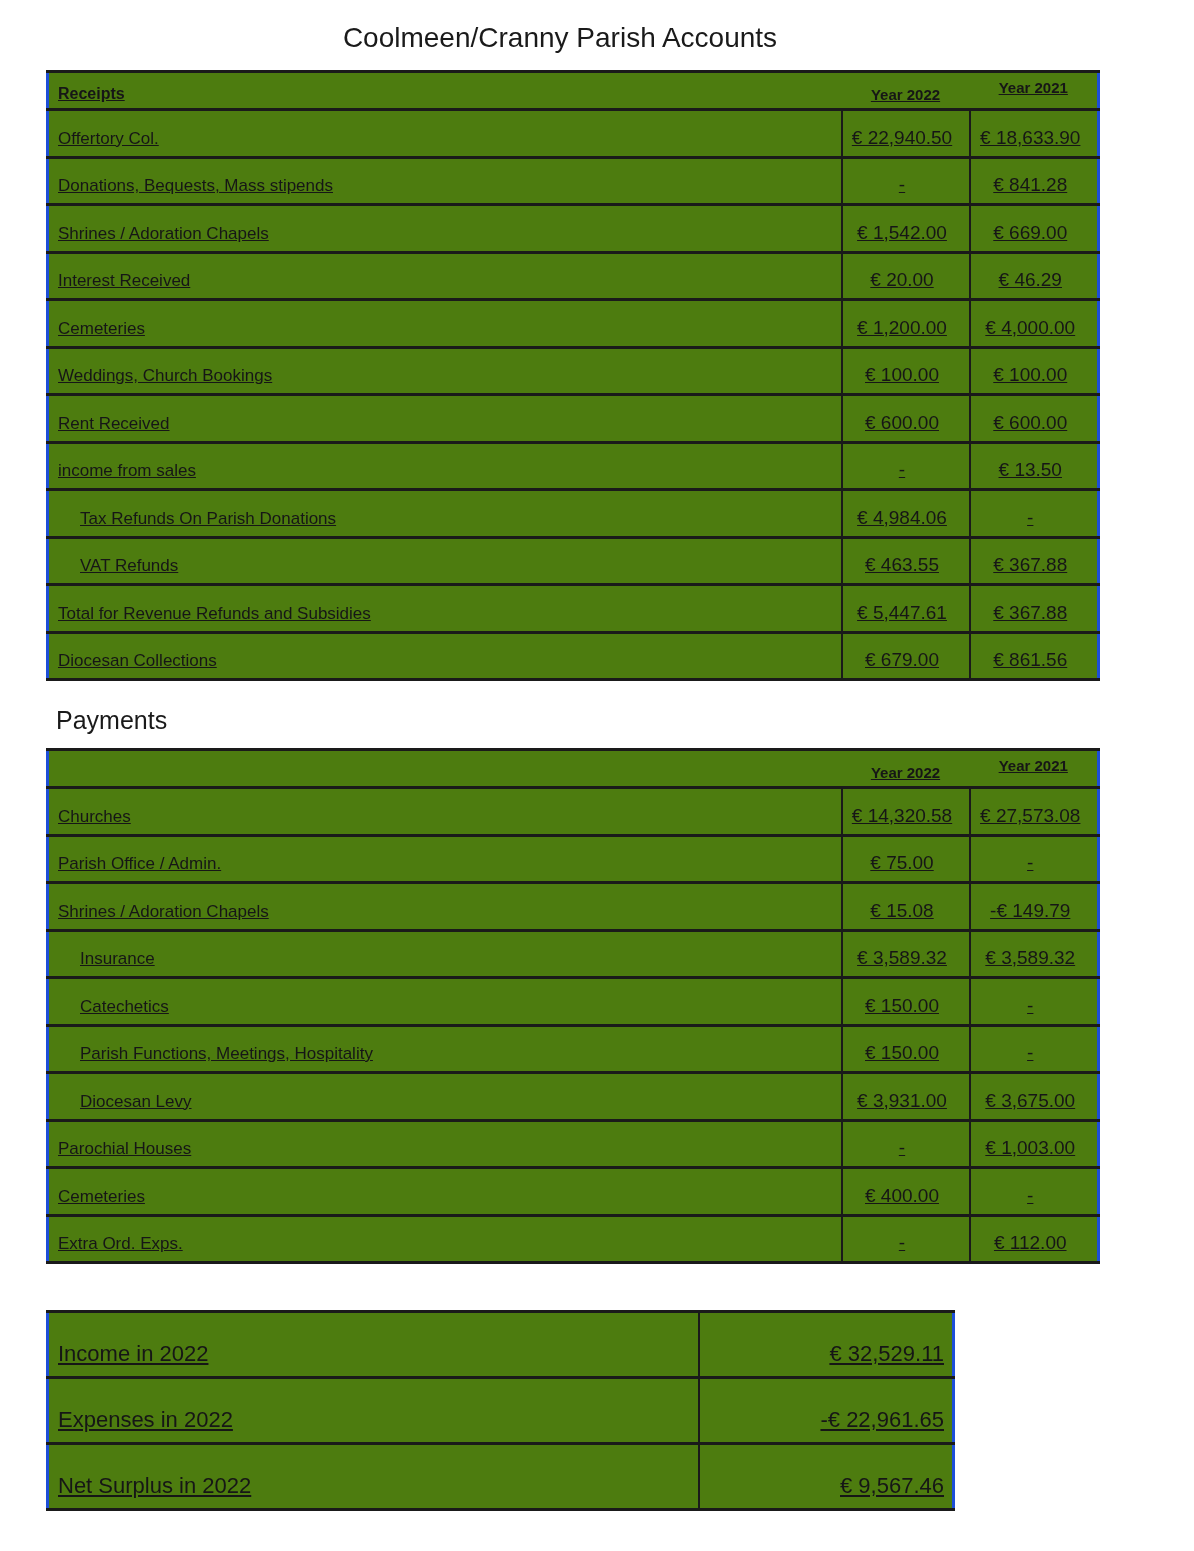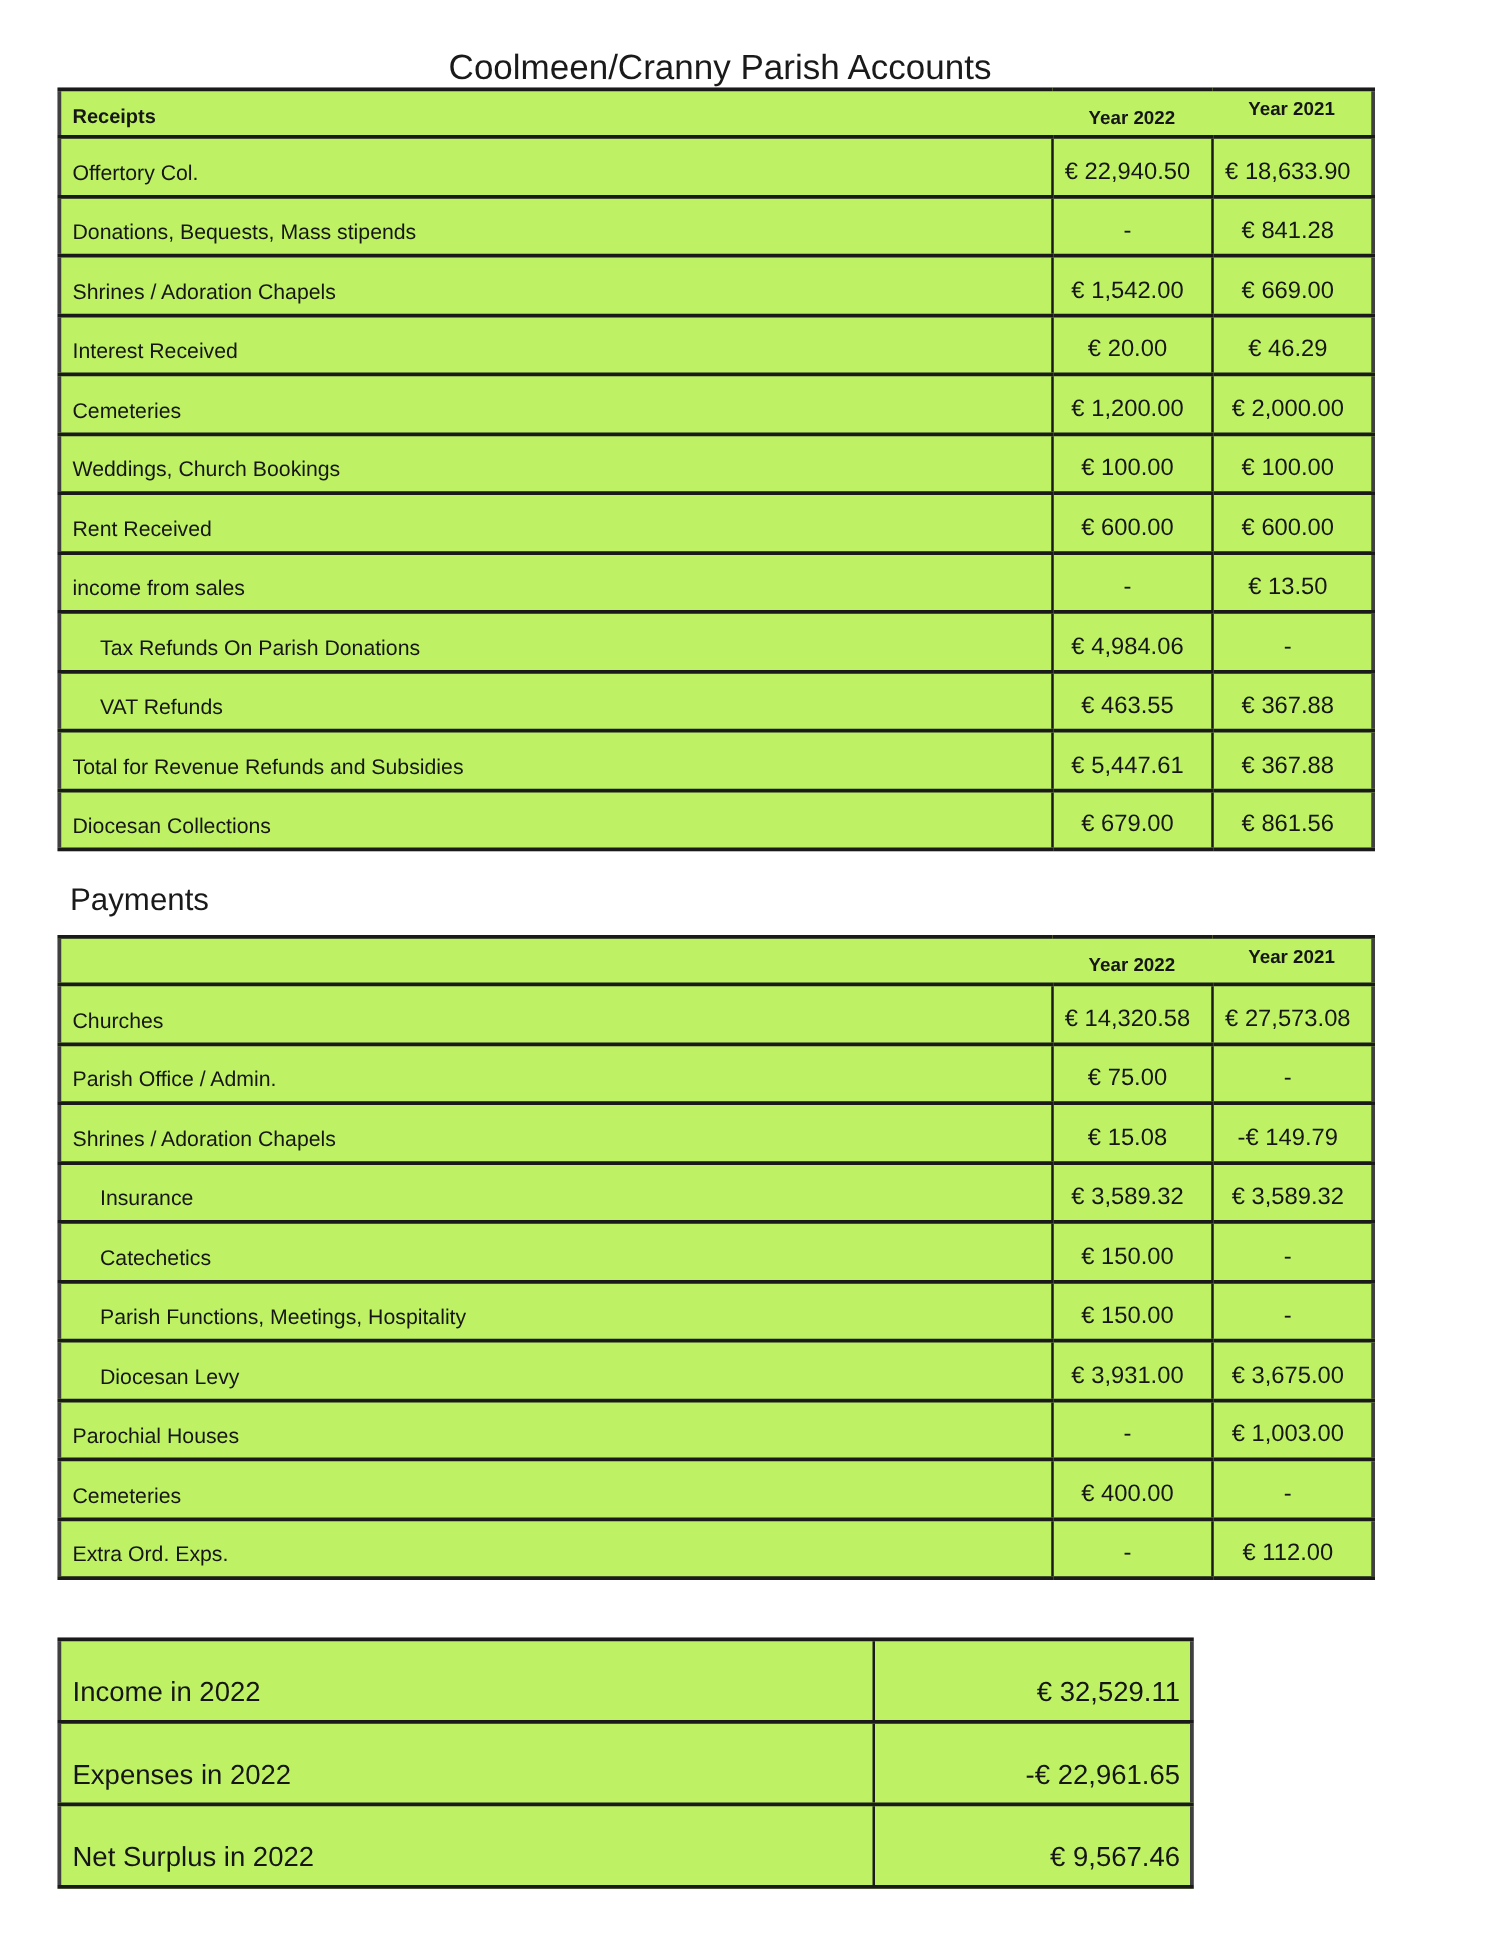--- a/index.html
+++ b/index.html
@@ -11,33 +11,34 @@
     font-family: "Liberation Sans", sans-serif;
     color: #161616;
     overflow: hidden;
   }
 
   .doc-title {
     position: absolute;
     top: 22px;
     left: 0;
     width: 1120px;
-    margin: 16px;
+    margin: 0;
     text-align: center;
     font-size: 28px;
     font-weight: 500;
     color: #1a1a1a;
   }
 
   table.acct {
     position: absolute;
     border-collapse: collapse;
     table-layout: fixed;
-    background: #bef264;
-    border: 3px solid #404040;
+    background: #4d7c0f;
+    border: 3px solid #1d4ed8;
+    text-decoration: underline;
   }
   table.acct td {
     border: 2px solid #1a1a1a;
     border-top-width: 3px;
     border-bottom-width: 3px;
     overflow: hidden;
   }
 
   
   tr.hdr { height: 38px; }
@@ -139,21 +140,21 @@
           <td class="c-val">€ 669.00</td>
         </tr>
         <tr class="data-row">
           <td class="c-label">Interest Received</td>
           <td class="c-val">€ 20.00</td>
           <td class="c-val">€ 46.29</td>
         </tr>
         <tr class="data-row">
           <td class="c-label">Cemeteries</td>
           <td class="c-val">€ 1,200.00</td>
-          <td class="c-val">€ 2,000.00</td>
+          <td class="c-val">€ 4,000.00</td>
         </tr>
         <tr class="data-row">
           <td class="c-label">Weddings, Church Bookings</td>
           <td class="c-val">€ 100.00</td>
           <td class="c-val">€ 100.00</td>
         </tr>
         <tr class="data-row">
           <td class="c-label">Rent Received</td>
           <td class="c-val">€ 600.00</td>
           <td class="c-val">€ 600.00</td>

